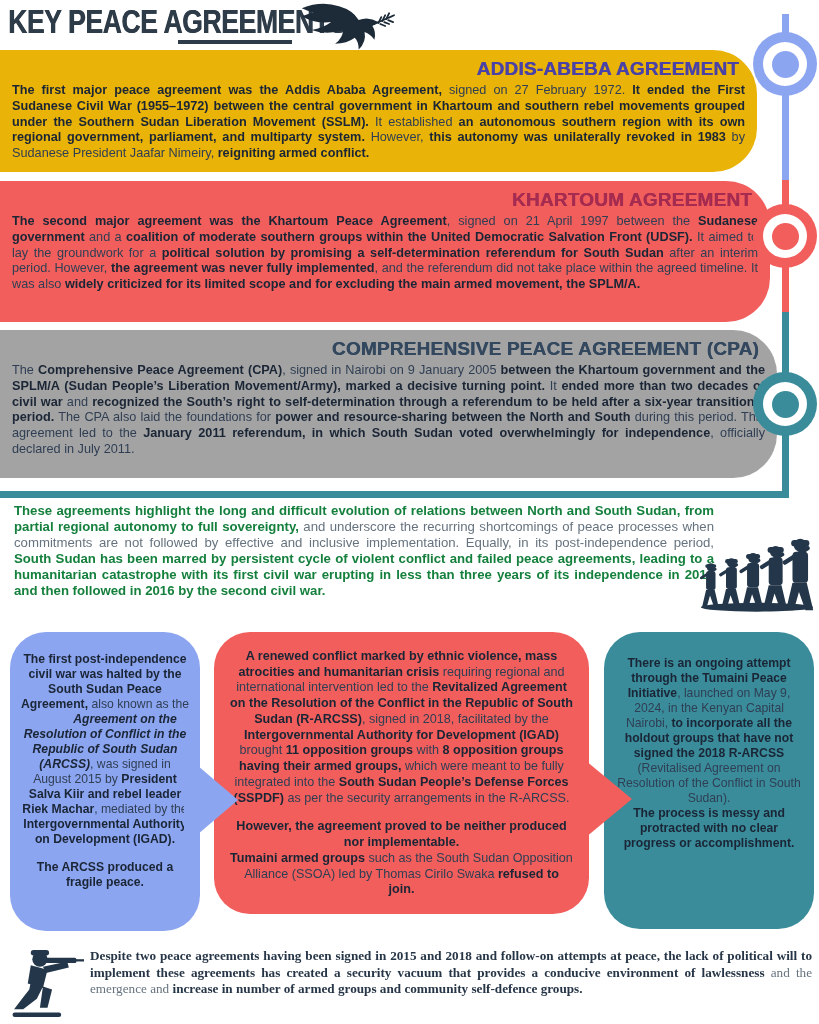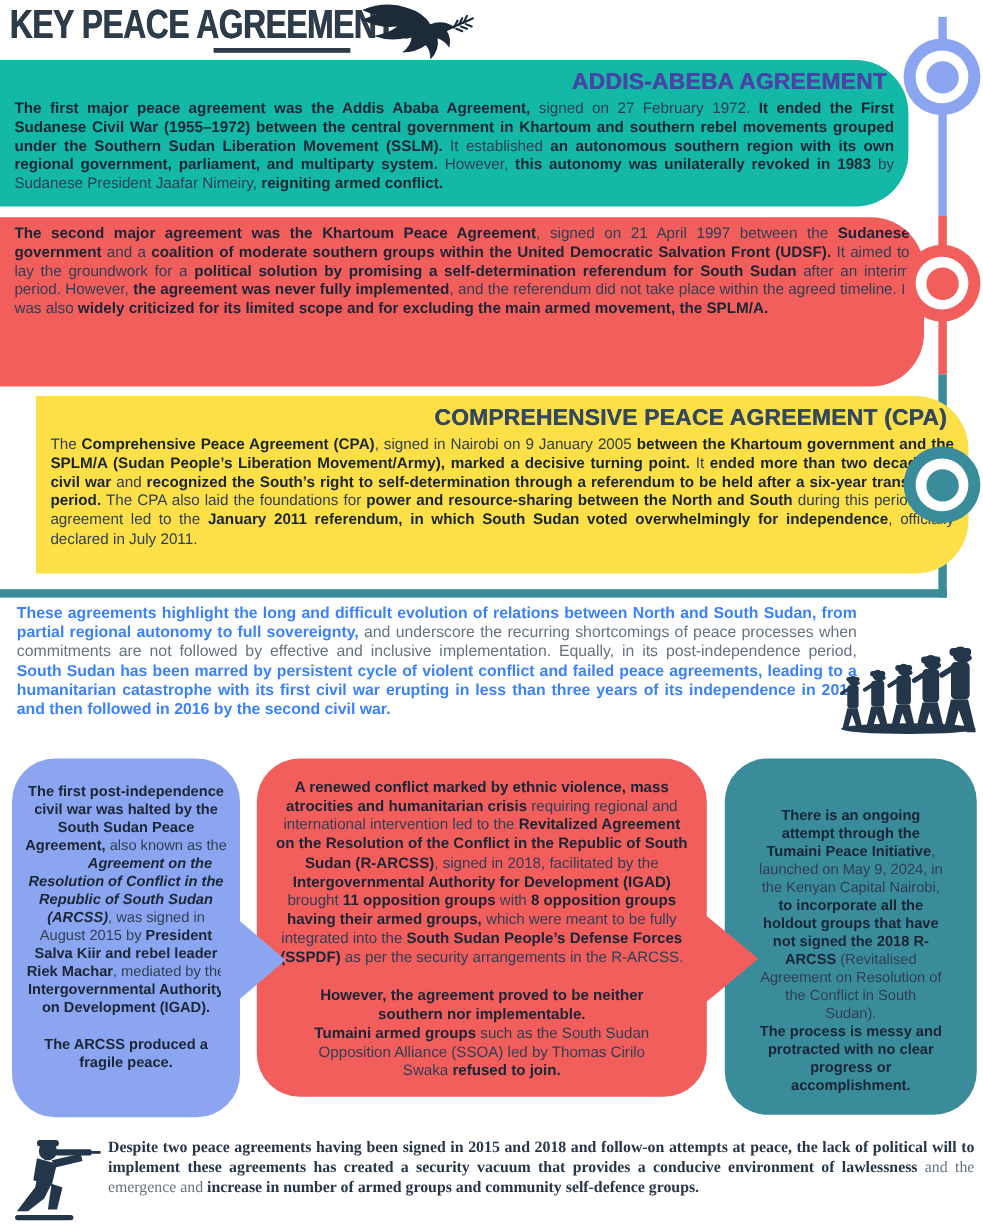--- a/index.html
+++ b/index.html
@@ -27,28 +27,28 @@
     border-radius:0 44px 44px 0;z-index:1;overflow:hidden;}
   .card-title{text-align:right;font-weight:700;font-size:19px;margin:2px 6px 3px 0;
     letter-spacing:0.2px;text-shadow:0.4px 0 0 currentColor;}
   .card-body{font-size:12.7px;line-height:1.24;text-align:justify;color:#2F3E53;}
   .seg-b{font-weight:700;color:#1A2535;}
   .seg-i{font-style:italic;margin-left:40px;}
 
   
   .summary{position:absolute;left:14px;top:503px;width:700px;font-size:13.2px;
     line-height:1.22;text-align:justify;color:#66737F;}
-  .summary .seg-b{color:#3b82f6;}
+  .summary .seg-b{color:#15803d;}
   .soldiers{position:absolute;left:698px;top:506px;width:118px;height:110px;color:#24374A;}
 
   
   .flow-card{position:absolute;box-sizing:border-box;border-radius:36px;text-align:center;
     color:#2F3E53;z-index:1;}
   .flow-card p{margin:0 0 13px;}
-  .flow-card p:last-child{margin:16px;}
+  .flow-card p:last-child{margin:0;}
   .flow-blue{left:10px;top:632px;width:190px;height:299px;padding:20px 10px;
     font-size:12.2px;line-height:1.23;}
   .flow-red{left:214px;top:632px;width:375px;height:282px;padding:17px 16px;
     font-size:12.6px;line-height:1.25;}
   .flow-teal{left:604px;top:632px;width:210px;height:297px;padding:24px 12px;
     font-size:12.2px;line-height:1.23;}
   .arrow{position:absolute;width:0;height:0;z-index:4;}
   .arrow-blue{left:184px;top:754px;border-top:46px solid transparent;
     border-bottom:46px solid transparent;border-left:54px solid #8CA5F1;}
   .arrow-red{left:574px;top:751px;border-top:48px solid transparent;
@@ -94,30 +94,31 @@
     <div class="ring-white">
       <div class="ring-core" style="background-color: rgb(241, 94, 92);"></div>
     </div>
   </div>
   <div class="tl-node" style="top: 372px; background-color: rgb(58, 140, 155);">
     <div class="ring-white">
       <div class="ring-core" style="background-color: rgb(58, 140, 155);"></div>
     </div>
   </div>
 
-  <div class="card" style="top: 50px; width: 757px; height: 122px; background-color: #14b8a6;">
+  <div class="card" style="top: 50px; width: 757px; height: 122px; background-color: #eab308;">
     <div class="card-title" style="color: rgb(74, 66, 166);">ADDIS-ABEBA AGREEMENT</div>
     <div class="card-body"><span class="seg-b">The first major peace agreement was the Addis Ababa Agreement,</span><span> signed on 27 February 1972. </span><span class="seg-b">It ended the First Sudanese Civil War (1955–1972) between the central government in Khartoum and southern rebel movements grouped under the Southern Sudan Liberation Movement (SSLM).</span><span> It established </span><span class="seg-b">an autonomous southern region with its own regional government, parliament, and multiparty system.</span><span> However, </span><span class="seg-b">this autonomy was unilaterally revoked in 1983</span><span> by Sudanese President Jaafar Nimeiry, </span><span class="seg-b">reigniting armed conflict.</span></div>
   </div>
 
   <div class="card" style="top: 181px; width: 770px; height: 141px; background-color: rgb(241, 94, 92);">
+    <div class="card-title" style="color: rgb(165, 43, 80);">KHARTOUM AGREEMENT</div>
     <div class="card-body"><span class="seg-b">The second major agreement was the Khartoum Peace Agreement</span><span>, signed on 21 April 1997 between the </span><span class="seg-b">Sudanese government</span><span> and a </span><span class="seg-b">coalition of moderate southern groups within the United Democratic Salvation Front (UDSF).</span><span> It aimed to lay the groundwork for a </span><span class="seg-b">political solution by promising a self-determination referendum for South Sudan</span><span> after an interim period. However, </span><span class="seg-b">the agreement was never fully implemented</span><span>, and the referendum did not take place within the agreed timeline. It was also </span><span class="seg-b">widely criticized for its limited scope and for excluding the main armed movement, the SPLM/A.</span></div>
   </div>
 
-  <div class="card" style="top: 330px; width: 777px; height: 148px; background-color: #fde047; margin-left: 30px;">
+  <div class="card" style="top: 330px; width: 777px; height: 148px; background-color: #a3a3a3;">
     <div class="card-title" style="color: rgb(51, 72, 94);">COMPREHENSIVE PEACE AGREEMENT (CPA)</div>
     <div class="card-body"><span>The </span><span class="seg-b">Comprehensive Peace Agreement (CPA)</span><span>, signed in Nairobi on 9 January 2005 </span><span class="seg-b">between the Khartoum government and the SPLM/A (Sudan People’s Liberation Movement/Army), marked a decisive turning point.</span><span> It </span><span class="seg-b">ended more than two decades of civil war</span><span> and </span><span class="seg-b">recognized the South’s right to self-determination through a referendum to be held after a six-year transitional period.</span><span> The CPA also laid the foundations for </span><span class="seg-b">power and resource-sharing between the North and South</span><span> during this period. This agreement led to the </span><span class="seg-b">January 2011 referendum, in which South Sudan voted overwhelmingly for independence</span><span>, officially declared in July 2011.</span></div>
   </div>
 
   <div class="summary"><span class="seg-b">These agreements highlight the long and difficult evolution of relations between North and South Sudan, from partial regional autonomy to full sovereignty,</span><span> and underscore the recurring shortcomings of peace processes when commitments are not followed by effective and inclusive implementation. Equally, in its post-independence period, </span><span class="seg-b">South Sudan has been marred by persistent cycle of violent conflict and failed peace agreements, leading to a humanitarian catastrophe with its first civil war erupting in less than three years of its independence in 2013 and then followed in 2016 by the second civil war.</span></div>
   <svg class="soldiers" viewBox="0 0 120 110">
     <defs>
       <g id="sd" fill="currentColor">
         <circle cx="0" cy="-47" r="5"></circle>
         <rect x="-7" y="-51" width="14" height="5" rx="2.5"></rect>
@@ -136,21 +137,21 @@
 
   <div class="flow-card flow-blue" style="background-color: rgb(140, 165, 241);">
     <p><span class="seg-b">The first post-independence civil war was halted by the South Sudan Peace Agreement,</span><span> also known as the </span><span class="seg-b seg-i">Agreement on the Resolution of Conflict in the Republic of South Sudan (ARCSS)</span><span>, was signed in August 2015 by </span><span class="seg-b">President Salva Kiir and rebel leader Riek Machar</span><span>, mediated by the </span><span class="seg-b">Intergovernmental Authority on Development (IGAD).</span></p>
     <p><span class="seg-b">The ARCSS produced a fragile peace.</span></p>
   </div>
 
   <div class="arrow arrow-blue" style="border-left-color: rgb(140, 165, 241);"></div>
 
   <div class="flow-card flow-red" style="background-color: rgb(241, 94, 92);">
     <p><span class="seg-b">A renewed conflict marked by ethnic violence, mass atrocities and humanitarian crisis</span><span> requiring regional and international intervention led to the </span><span class="seg-b">Revitalized Agreement on the Resolution of the Conflict in the Republic of South Sudan (R-ARCSS)</span><span>, signed in 2018, facilitated by the </span><span class="seg-b">Intergovernmental Authority for Development (IGAD)</span><span> brought </span><span class="seg-b">11 opposition groups</span><span> with </span><span class="seg-b">8 opposition groups having their armed groups,</span><span> which were meant to be fully integrated into the </span><span class="seg-b">South Sudan People’s Defense Forces (SSPDF)</span><span> as per the security arrangements in the R-ARCSS.</span></p>
-    <p><span class="seg-b">However, the agreement proved to be neither southern nor implementable.</span><br><span class="seg-b">Tumaini armed groups</span><span> such as the South Sudan Opposition Alliance (SSOA) led by Thomas Cirilo Swaka </span><span class="seg-b">refused to join.</span></p>
+    <p><span class="seg-b">However, the agreement proved to be neither produced nor implementable.</span><br><span class="seg-b">Tumaini armed groups</span><span> such as the South Sudan Opposition Alliance (SSOA) led by Thomas Cirilo Swaka </span><span class="seg-b">refused to join.</span></p>
   </div>
 
   <div class="arrow arrow-red" style="border-left-color: rgb(241, 94, 92);"></div>
 
   <div class="flow-card flow-teal" style="background-color: rgb(58, 140, 155);">
     <p><span class="seg-b">There is an ongoing attempt through the Tumaini Peace Initiative</span><span>, launched on May 9, 2024, in the Kenyan Capital Nairobi, </span><span class="seg-b">to incorporate all the holdout groups that have not signed the 2018 R-ARCSS</span><span> (Revitalised Agreement on Resolution of the Conflict in South Sudan).</span><br><span class="seg-b">The process is messy and protracted with no clear progress or accomplishment.</span></p>
   </div>
 
   <svg class="shooter" viewBox="0 0 100 100">
     <g fill="currentColor">

